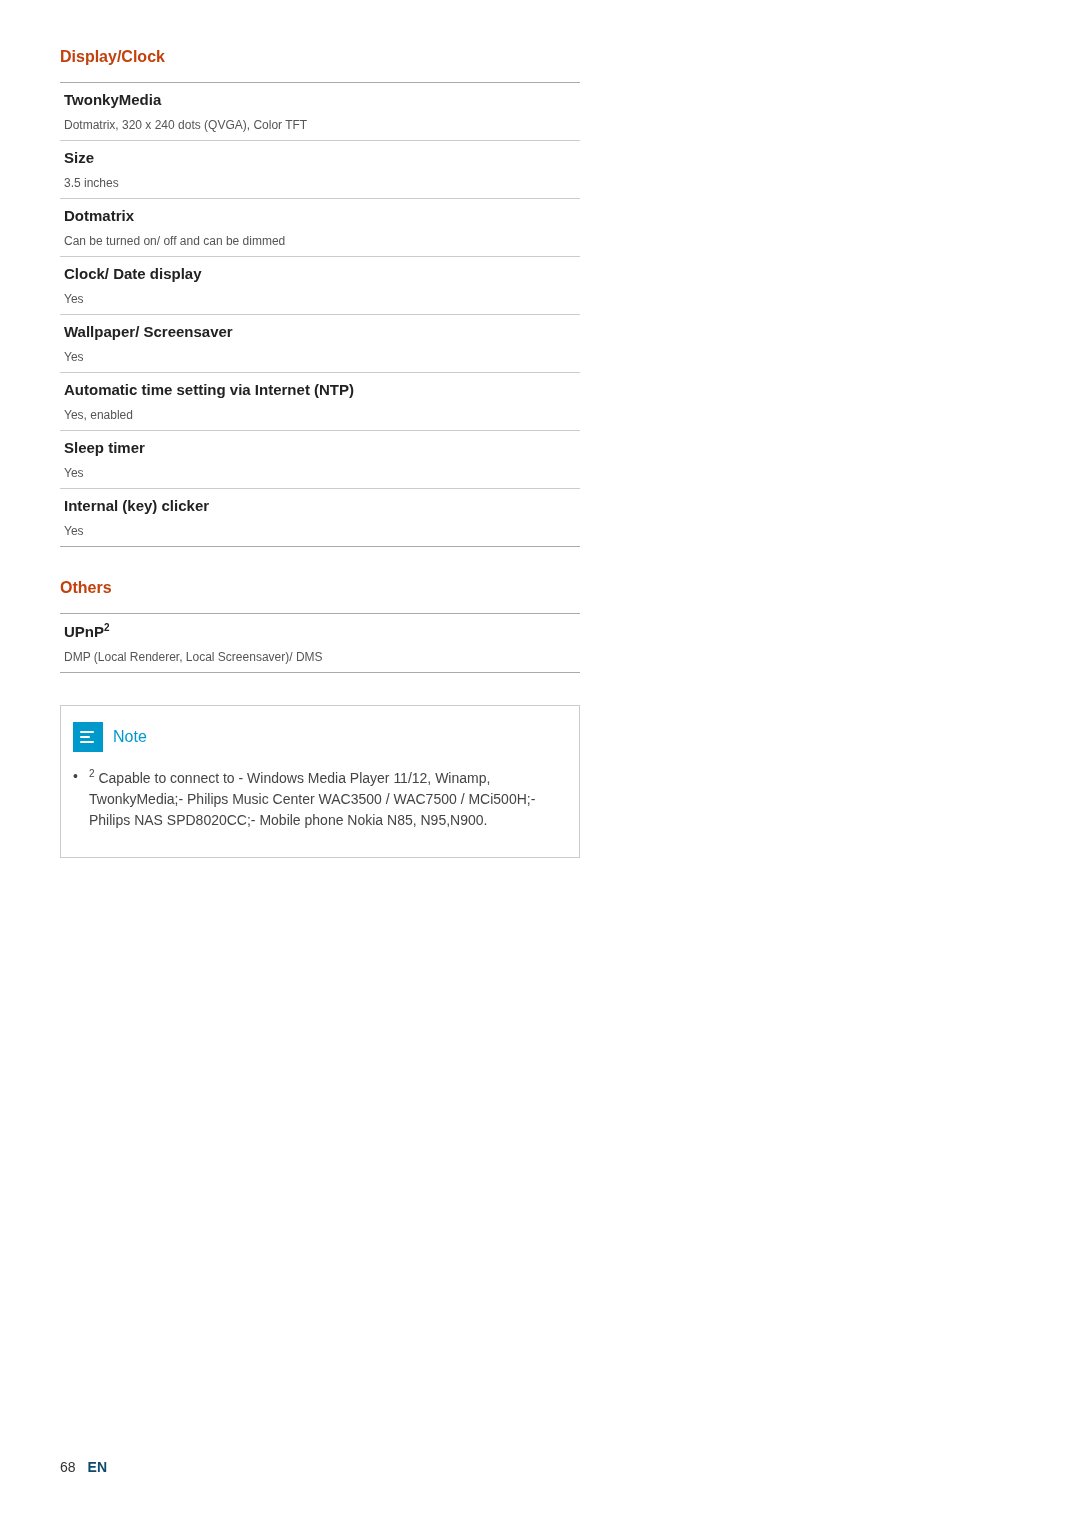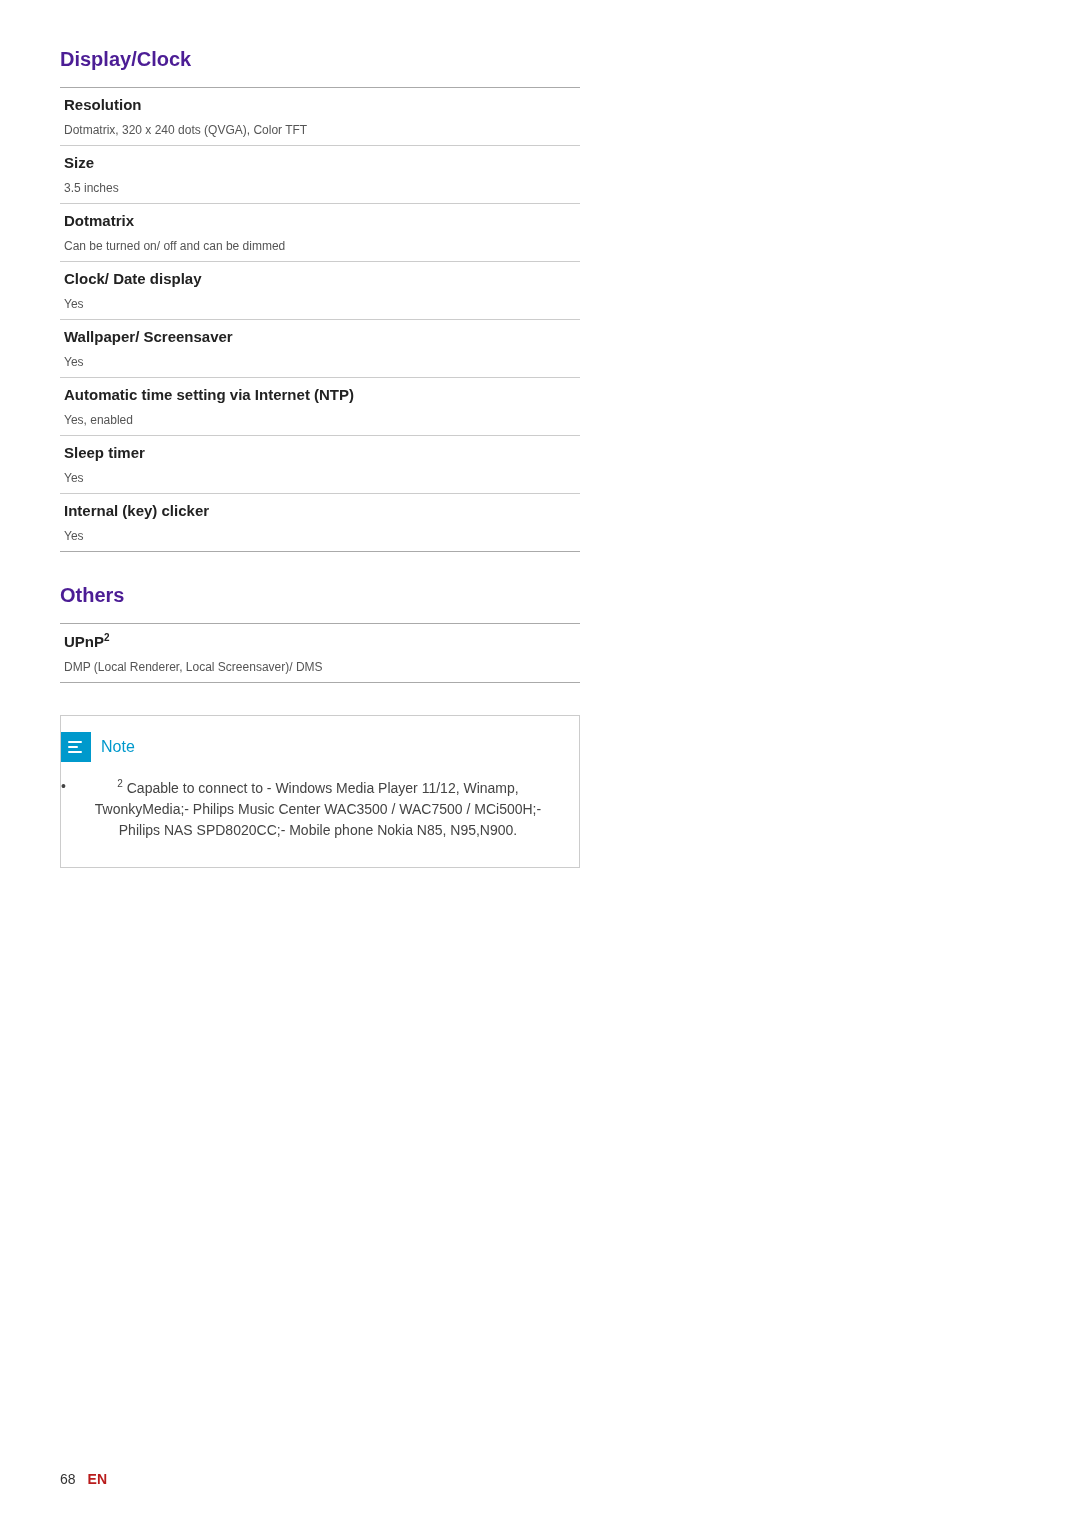--- a/index.html
+++ b/index.html
@@ -13,22 +13,22 @@
       font-family: Arial, Helvetica, sans-serif;
       font-size: 15px;
       color: #333333;
       width: 1080px;
       min-height: 1527px;
       padding: 40px 60px 60px 60px;
     }
 
     .section-heading {
       font-weight: bold;
-      font-size: 20px;
-      color: #4c1d95;
+      font-size: 16px;
+      color: #c2410c;
       margin-bottom: 16px;
       margin-top: 8px;
     }
 
     .spec-table {
       width: 100%;
       max-width: 520px;
       border-collapse: collapse;
       margin-bottom: 8px;
     }
@@ -62,22 +62,21 @@
     }
 
     .others-section {
       margin-top: 32px;
     }
 
     .note-box {
       margin-top: 32px;
       border: 1px solid #cccccc;
       max-width: 520px;
-      padding: 16px 20px 16px 0;
-      text-align: center;
+      padding: 16px 20px 16px 12px;
     }
 
     .note-header {
       display: flex;
       align-items: center;
       margin-bottom: 14px;
     }
 
     .note-icon {
       display: inline-flex;
@@ -134,56 +133,56 @@
 
     .note-list li::before {
       content: "•";
       position: absolute;
       left: 0;
       top: 0;
     }
 
     .page-footer {
       position: absolute;
-      bottom: 40px;
+      bottom: 52px;
       left: 60px;
       font-size: 14px;
       color: #333;
       display: flex;
       align-items: center;
       gap: 12px;
     }
 
     .page-number {
       font-size: 14px;
       color: #333;
     }
 
     .lang-label {
       font-size: 14px;
       font-weight: bold;
-      color: #b91c1c;
+      color: #0c4a6e;
     }
 
     sup {
       font-size: 10px;
       vertical-align: super;
     }
   </style>
 </head>
 <body>
 
 <div>
   <div class="section-heading">Display/Clock</div>
 
   <table class="spec-table">
 
     <tbody>
         <tr class="header-row">
-      <td>Resolution</td>
+      <td>TwonkyMedia</td>
     </tr>
     <tr class="value-row">
       <td>Dotmatrix, 320 x 240 dots (QVGA), Color TFT</td>
     </tr>
 
     <tr class="header-row">
       <td>Size</td>
     </tr>
     <tr class="value-row">
       <td>3.5 inches</td>

